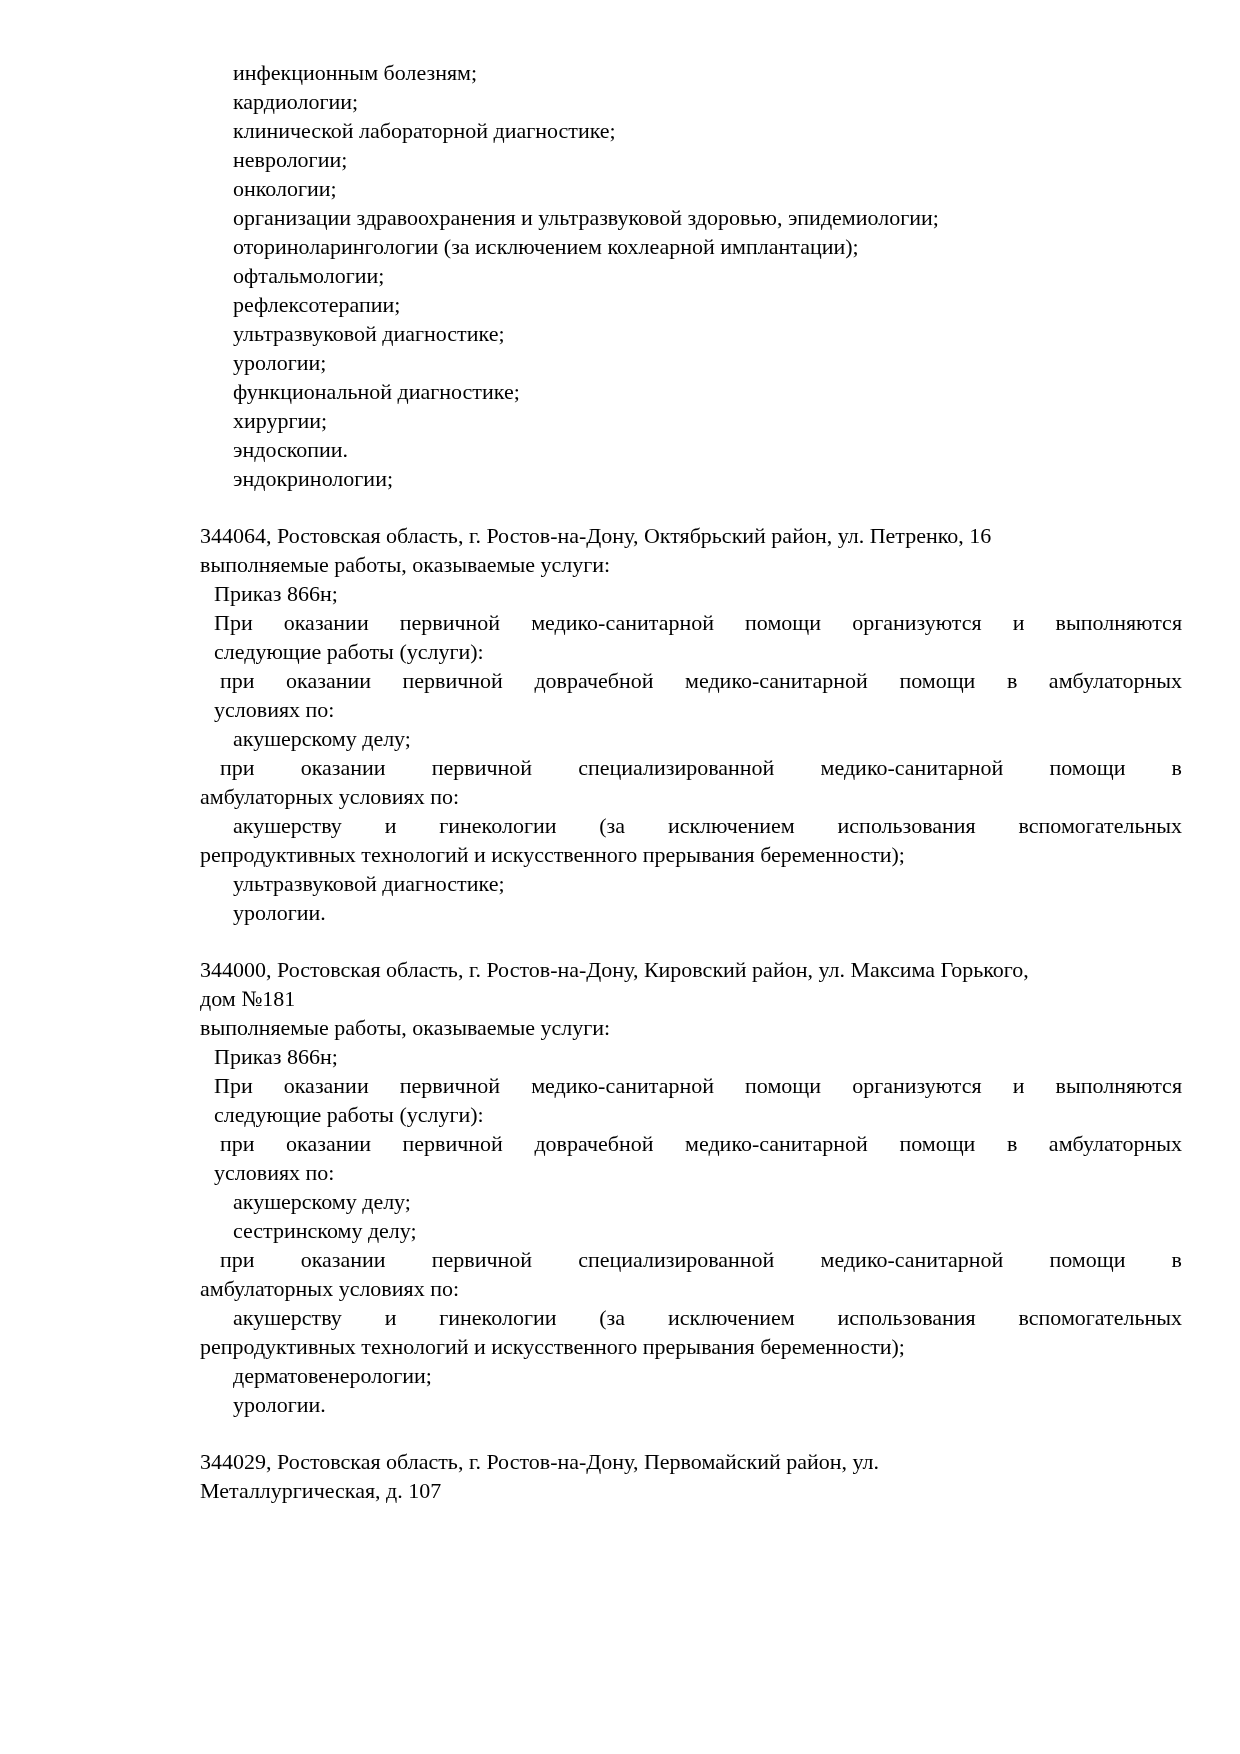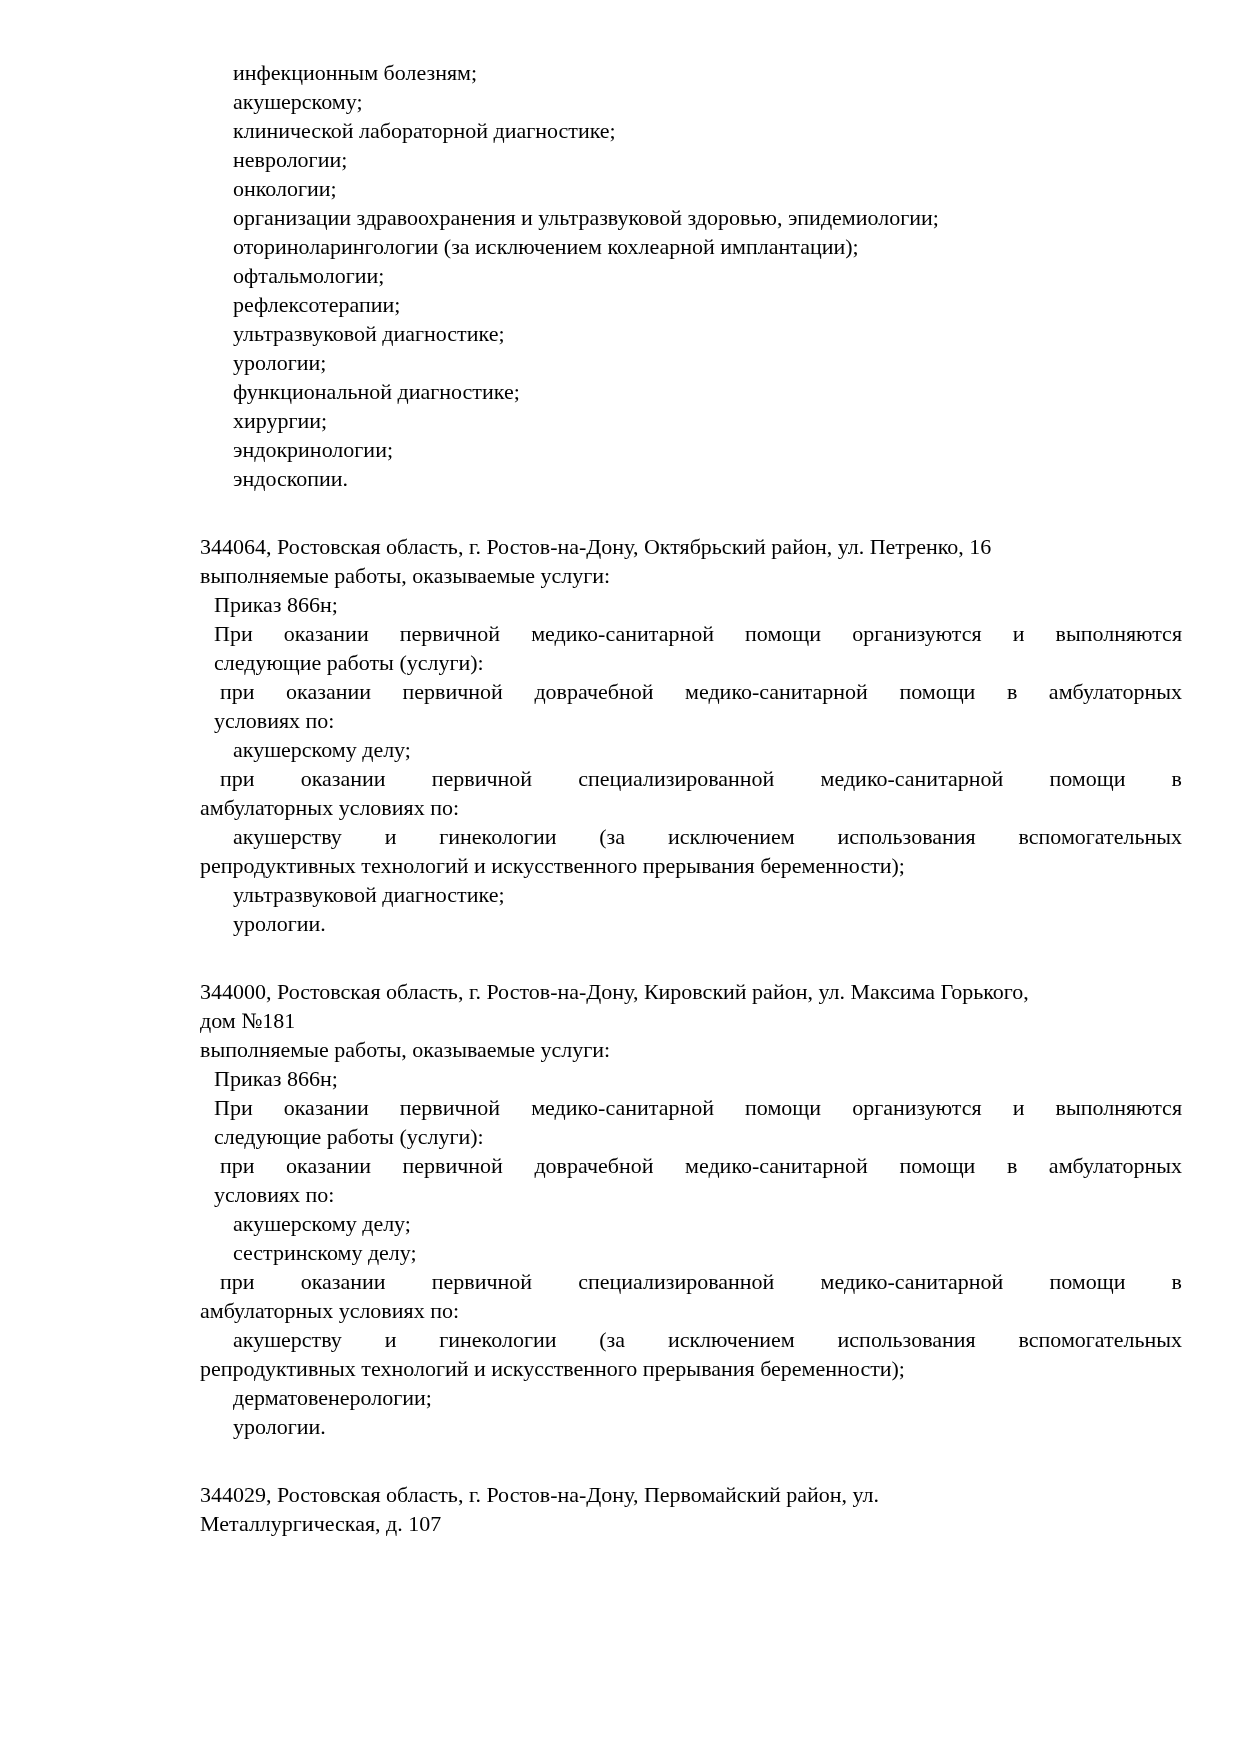--- a/index.html
+++ b/index.html
@@ -16,53 +16,53 @@
     width: 1240px;
     height: 1754px;
     box-sizing: border-box;
     padding: 58px 58px 0 200px;
     font-family: "Liberation Serif", "DejaVu Serif", serif;
     font-size: 22px;
     line-height: 29px;
     color: #000000;
     border-radius: 28px;
   }
-  .block + .block { margin-top: 39px; }
+  .block + .block { margin-top: 28px; }
   .ln { white-space: nowrap; }
   .ln.j {
     white-space: normal;
     text-align: justify;
     text-align-last: justify;
   }
   .ind0 { padding-left: 0; }
   .ind1 { padding-left: 14px; }
   .ind2 { padding-left: 20px; }
   .ind3 { padding-left: 33px; }
 </style>
 </head>
 <body>
 
 <div class="page">
   <div id="content">
       <div class="block">
         <div class="ln ind3">инфекционным болезням;</div>
-        <div class="ln ind3">акушерскому;</div>
+        <div class="ln ind3">кардиологии;</div>
         <div class="ln ind3">клинической лабораторной диагностике;</div>
         <div class="ln ind3">неврологии;</div>
         <div class="ln ind3">онкологии;</div>
         <div class="ln ind3">организации здравоохранения и ультразвуковой здоровью, эпидемиологии;</div>
         <div class="ln ind3">оториноларингологии (за исключением кохлеарной имплантации);</div>
         <div class="ln ind3">офтальмологии;</div>
         <div class="ln ind3">рефлексотерапии;</div>
         <div class="ln ind3">ультразвуковой диагностике;</div>
         <div class="ln ind3">урологии;</div>
         <div class="ln ind3">функциональной диагностике;</div>
         <div class="ln ind3">хирургии;</div>
+        <div class="ln ind3">эндоскопии.</div>
         <div class="ln ind3">эндокринологии;</div>
-        <div class="ln ind3">эндоскопии.</div>
       </div>
       <div class="block">
         <div class="ln ind0">344064, Ростовская область, г. Ростов-на-Дону, Октябрьский район, ул. Петренко, 16</div>
         <div class="ln ind0">выполняемые работы, оказываемые услуги:</div>
         <div class="ln ind1">Приказ 866н;</div>
         <div class="ln ind1 j">При оказании первичной медико-санитарной помощи организуются и выполняются</div>
         <div class="ln ind1">следующие работы (услуги):</div>
         <div class="ln ind2 j">при оказании первичной доврачебной медико-санитарной помощи в амбулаторных</div>
         <div class="ln ind1">условиях по:</div>
         <div class="ln ind3">акушерскому делу;</div>

